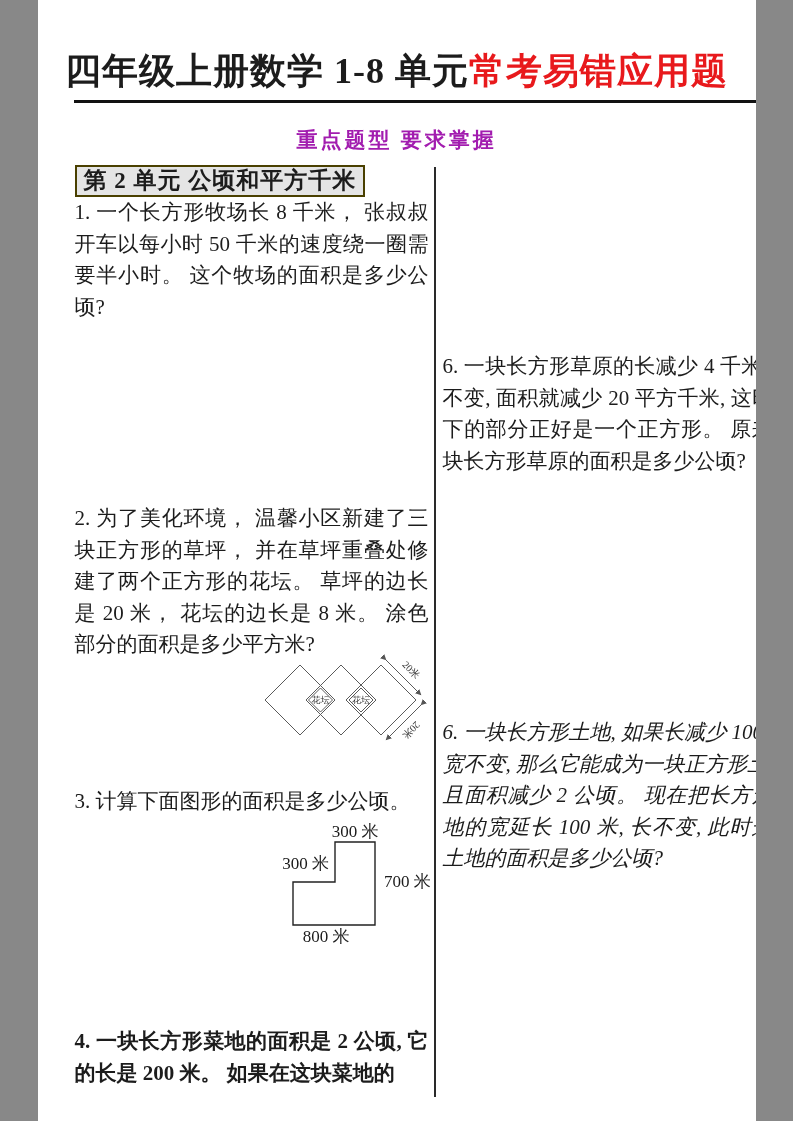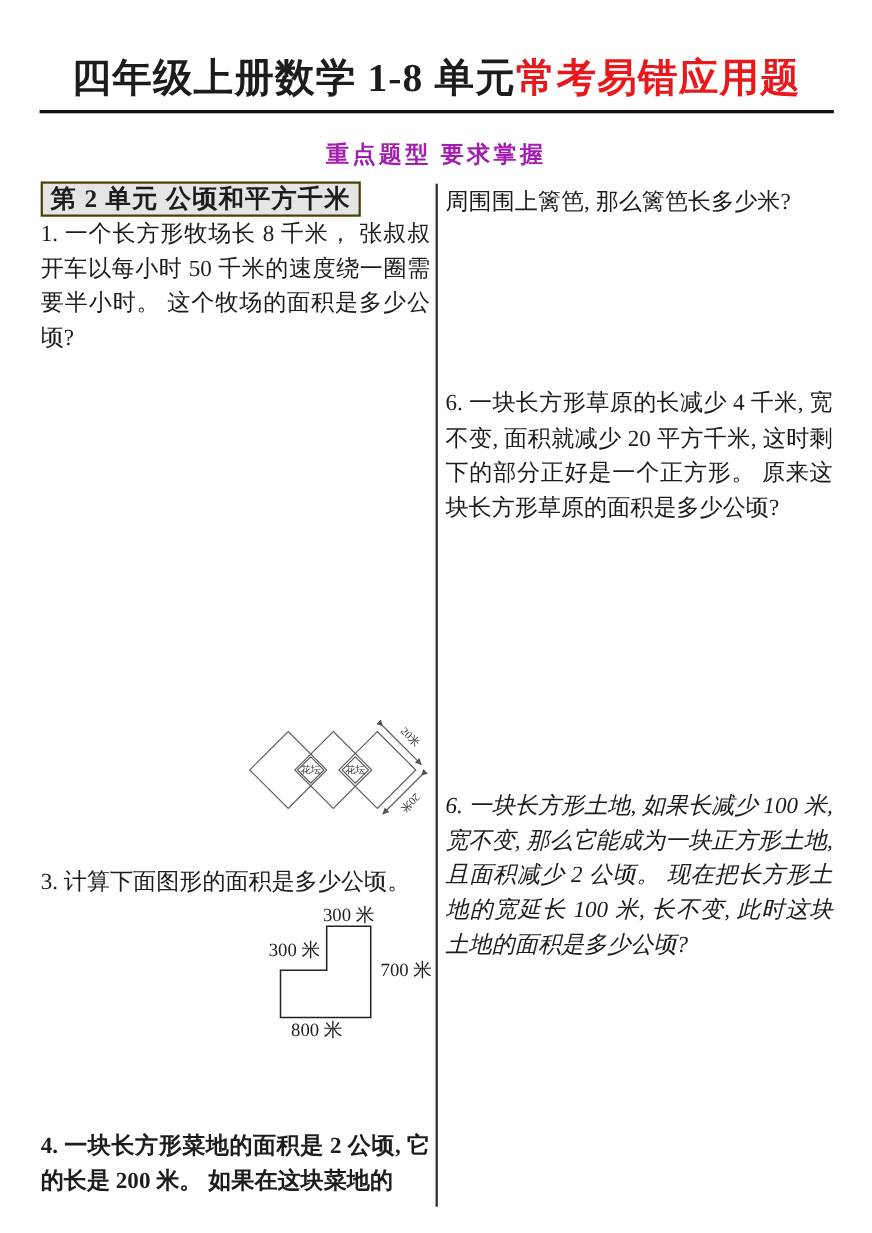--- a/index.html
+++ b/index.html
@@ -1,18 +1,18 @@
 <!DOCTYPE html>
 <html><head>
 <meta charset="utf-8">
 <style>
   html,body { margin:0; padding:0; background:#888; }
   .page {
     position:relative;
-    width:793px; height:1121px;
+    width:718px; height:1121px;
     margin:0 auto;
     background:#ffffff;
     font-family:"Liberation Serif","DejaVu Serif",serif;
     color:#1c1c1c;
     overflow:hidden;
   }
   .title {
     position:absolute; top:47px; left:0; width:100%;
     text-align:center; font-size:36px; font-weight:bold;
     letter-spacing:1px; white-space:nowrap;
@@ -59,20 +59,21 @@
   <div class="rule"></div>
 
   <div class="subtitle">重点题型  要求掌握</div>
 
   <div class="divider"></div>
 
   <div class="section-header">第 2 单元   公顷和平方千米</div>
 
   <div class="prob col-left" style="top:197px;">1. 一个长方形牧场长 8 千米， 张叔叔开车以每小时 50 千米的速度绕一圈需要半小时。 这个牧场的面积是多少公顷?</div>
 
+  <div class="prob col-left" style="top:503px;">2. 为了美化环境， 温馨小区新建了三块正方形的草坪， 并在草坪重叠处修建了两个正方形的花坛。 草坪的边长是 20 米， 花坛的边长是 8 米。 涂色部分的面积是多少平方米?</div>
 
   <svg class="fig" style="left:222px; top:648px;" width="178" height="122" viewBox="222 648 178 122">
     <defs>
       <marker id="arr" markerWidth="7" markerHeight="7" refX="5.5" refY="3" orient="auto" markerUnits="userSpaceOnUse">
         <path d="M0,0 L6,3 L0,6 z" fill="#555"></path>
       </marker>
     </defs>
     <g stroke="#5a5a5a" stroke-width="1" fill="none">
       <polygon points="262,665 297,700 262,735 227,700"></polygon>
       <polygon points="303,665 338,700 303,735 268,700"></polygon>
@@ -93,19 +94,18 @@
   <svg class="fig" style="left:228px; top:814px;" width="172" height="136" viewBox="228 814 172 136">
     <polygon points="255,882 297,882 297,842 337,842 337,925 255,925" fill="none" stroke="#222" stroke-width="1.4"></polygon>
     <text x="317" y="837" font-size="17" text-anchor="middle" fill="#1c1c1c">300 米</text>
     <text x="291" y="869" font-size="17" text-anchor="end" fill="#1c1c1c">300 米</text>
     <text x="346" y="887" font-size="17" text-anchor="start" fill="#1c1c1c">700 米</text>
     <text x="288" y="942" font-size="17" text-anchor="middle" fill="#1c1c1c">800 米</text>
   </svg>
 
   <div class="prob col-left" style="top:1026px;font-weight:bold;">4. 一块长方形菜地的面积是 2 公顷, 它的长是 200 米。 如果在这块菜地的</div>
 
-  <div class="prob col-right oneline" style="top:168px;">周围围上篱笆, 那么篱笆长多少米?</div>
 
   <div class="prob col-right" style="top:351px;">6. 一块长方形草原的长减少 4 千米, 宽不变, 面积就减少 20 平方千米, 这时剩下的部分正好是一个正方形。 原来这块长方形草原的面积是多少公顷?</div>
 
   <div class="prob col-right" style="top:717px;font-style:italic;">6. 一块长方形土地, 如果长减少 100 米, 宽不变, 那么它能成为一块正方形土地, 且面积减少 2 公顷。 现在把长方形土地的宽延长 100 米, 长不变, 此时这块土地的面积是多少公顷?</div>
 
 </div>
 
 </body></html>

